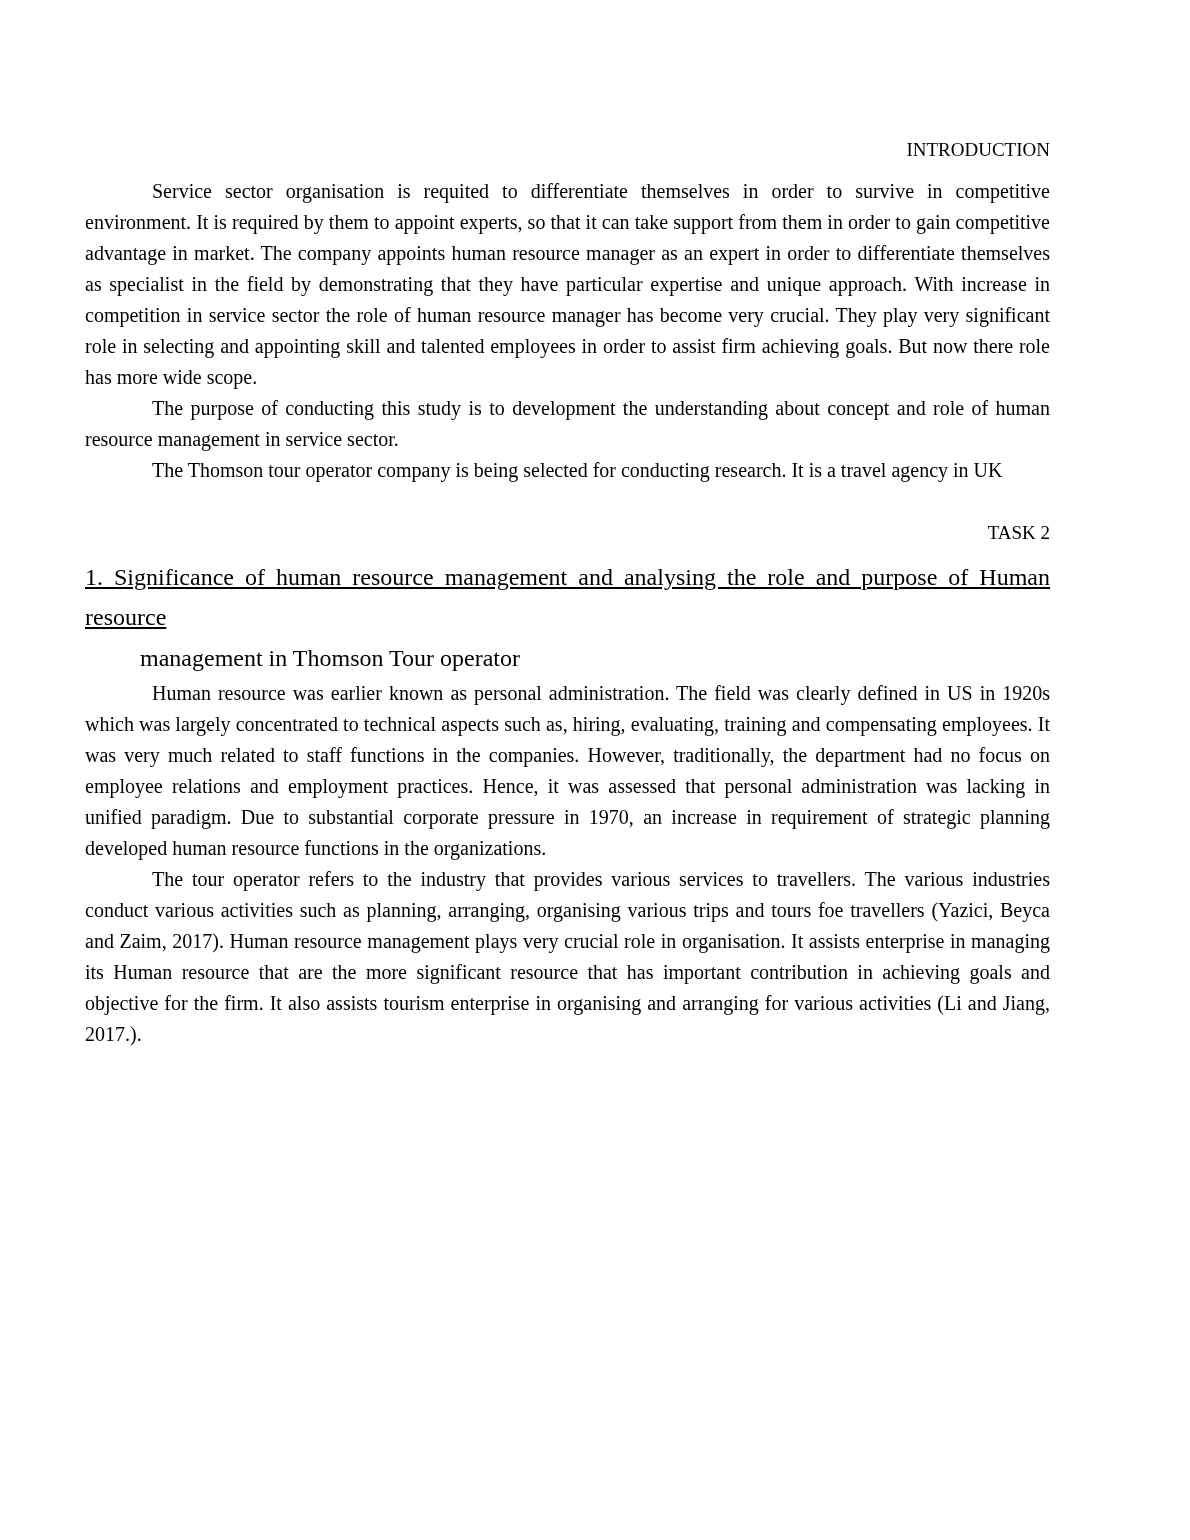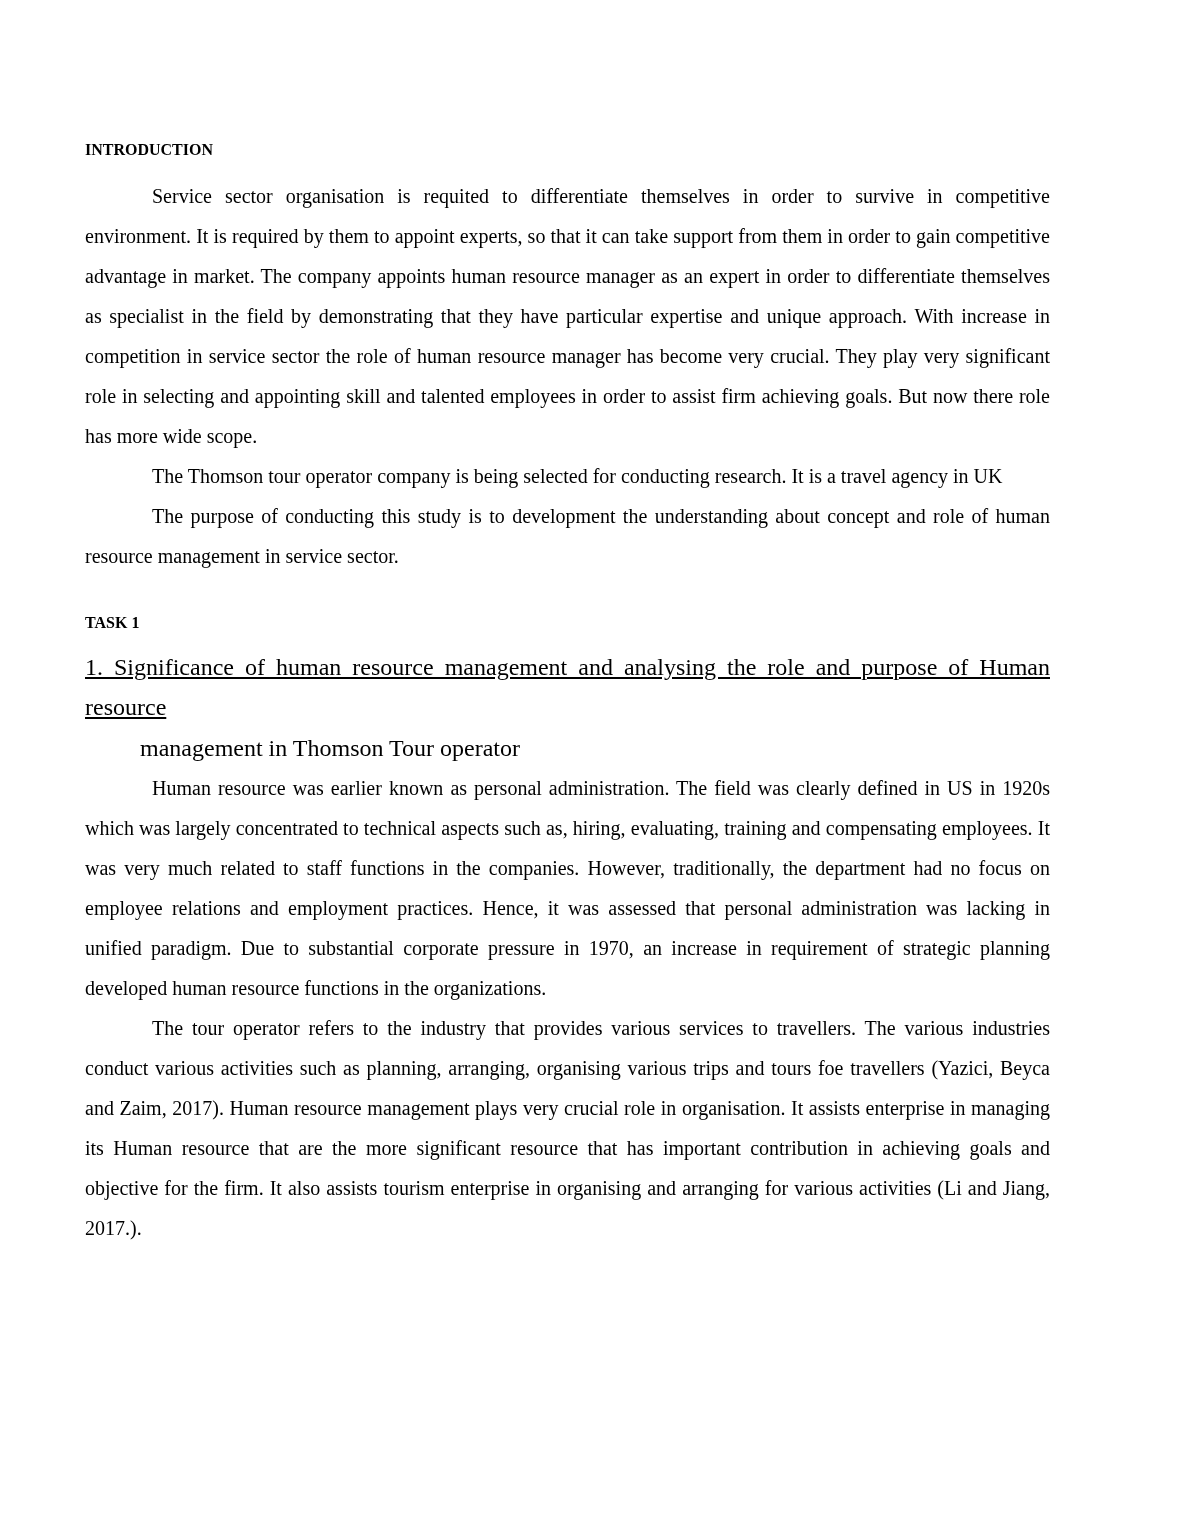--- a/index.html
+++ b/index.html
@@ -13,33 +13,34 @@
     color: #000000;
     overflow: hidden;
   }
   .page {
     width: 1190px;
     height: 1540px;
     padding: 130px 140px 40px 85px;
   }
   .h-main {
     font-family: "Liberation Serif", serif;
-    font-weight: bold;
-    font-size: 16px;
+    font-weight: normal;
+    font-size: 19px;
     line-height: 40px;
     color: #000000;
     margin-bottom: 6px;
+    text-align: right;
   }
   .h-task {
     margin-top: 27px;
     margin-bottom: 4px;
   }
   p.body {
     font-size: 20px;
-    line-height: 40px;
+    line-height: 31px;
     text-align: justify;
     color: #000000;
   }
   .indent { text-indent: 67px; }
   .magenta { color: #e437ce; }
   .subheading {
     font-size: 24px;
     line-height: 40.4px;
     color: #000000;
   }
@@ -57,25 +58,25 @@
 </style>
 </head>
 <body>
 
 <div class="page">
 
   <h1 class="h-main">INTRODUCTION</h1>
 
   <p class="body indent">Service sector organisation is requited to differentiate themselves in order to survive in competitive environment. It is required by them to appoint experts, so that it can take support from them in order to gain competitive advantage in market. The company appoints human resource manager as an expert in order to differentiate themselves as specialist in the field by demonstrating that they have particular expertise and unique approach. With increase in competition in service sector the role of human resource manager has become very crucial. They play very significant role in selecting and appointing skill and talented employees in order to assist firm achieving goals. But now there role has more wide scope.</p>
 
+  <p class="body indent">The purpose of conducting this study is to development the understanding about concept and role of human resource management in service sector.</p>
+
   <p class="body indent">The Thomson tour operator company is being selected for conducting research. It is a travel agency in UK</p>
 
-  <p class="body indent">The purpose of conducting this study is to development the understanding about concept and role of human resource management in service sector.</p>
-
-  <h1 class="h-main h-task">TASK 1</h1>
+  <h1 class="h-main h-task">TASK 2</h1>
 
   <div class="subheading">
     <span class="subline1">1. Significance of human resource management and analysing the role and purpose of Human resource</span>
     <span class="subline2">management in Thomson Tour operator</span>
   </div>
 
   <p class="body indent magenta">Human resource was earlier known as personal administration. The field was clearly defined in US in 1920s which was largely concentrated to technical aspects such as, hiring, evaluating, training and compensating employees. It was very much related to staff functions in the companies. However, traditionally, the department had no focus on employee relations and employment practices. Hence, it was assessed that personal administration was lacking in unified paradigm. Due to substantial corporate pressure in 1970, an increase in requirement of strategic planning developed human resource functions in the organizations.</p>
 
   <p class="body indent">The tour operator refers to the industry that provides various services to travellers. The various industries conduct various activities such as planning, arranging, organising various trips and tours foe travellers (Yazici, Beyca and Zaim, 2017).  Human resource management plays very crucial role in organisation. It assists enterprise in managing its Human resource that are the more significant resource that has important contribution in achieving goals and objective for the firm. It also assists tourism enterprise in organising and arranging for various activities (Li and Jiang, 2017.).</p>
 

